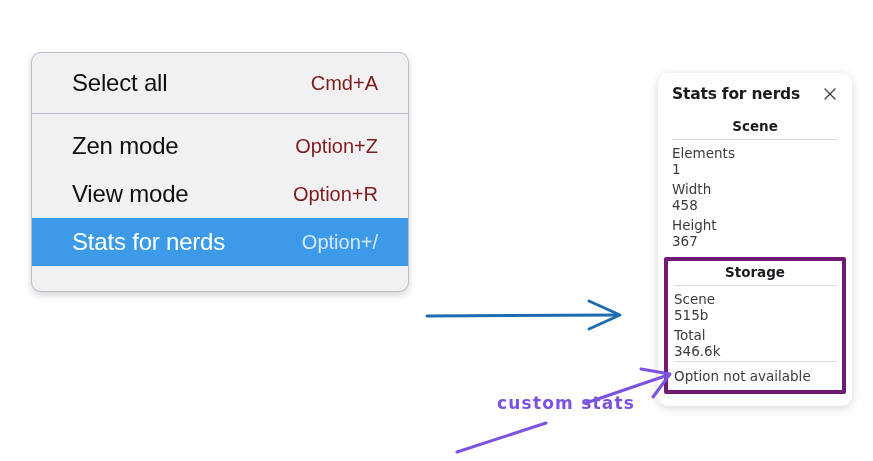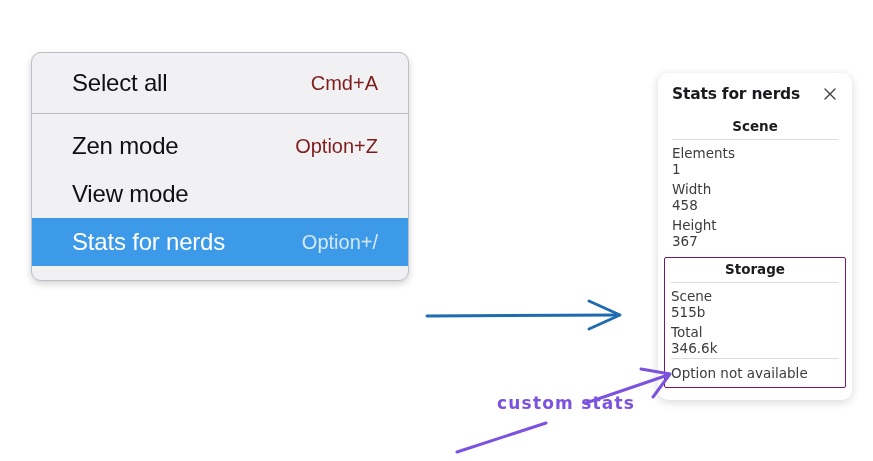--- a/index.html
+++ b/index.html
@@ -28,21 +28,21 @@
     left: 31px;
     top: 52px;
     width: 378px;
     background: #f1f1f3;
     border: 1px solid #b9bec7;
     border-radius: 10px;
     box-shadow: 0 3px 7px rgba(0,0,0,0.18);
     box-sizing: border-box;
     overflow: hidden;
     padding-top: 6px;
-    padding-bottom: 14px;
+    padding-bottom: 25px;
   }
   .menu-group + .menu-group {
     border-top: 1px solid #b9bec7;
   }
   .menu-group.first { padding-bottom: 6px; }
   .menu-group.second { padding-top: 8px; }
   .menu-item {
     display: flex;
     align-items: center;
     justify-content: space-between;
@@ -128,21 +128,21 @@
   }
   .note-row {
     font-size: 13.5px;
     color: #3b3b40;
     padding: 3px 0 2px 0;
     white-space: nowrap;
   }
 
   
   .custom-box {
-    border: 1px solid #701a75;
+    border: 4px solid #701a75;
     border-radius: 2px;
     padding: 0 6px 4px 6px;
     margin: 6px -8px 0 -8px;
   }
 
   
   .annotations {
     position: absolute;
     left: 0;
     top: 0;
@@ -176,20 +176,21 @@
       </div>
     </div>
 
     <div class="menu-group second">
       <div class="menu-item">
         <span class="label">Zen mode</span>
         <span class="shortcut">Option+Z</span>
       </div>
       <div class="menu-item">
         <span class="label">View mode</span>
+        <span class="shortcut">Option+R</span>
       </div>
       <div class="menu-item selected">
         <span class="label">Stats for nerds</span>
         <span class="shortcut">Option+/</span>
       </div>
     </div>
 
   </div>
 
   <div class="stats-panel">

